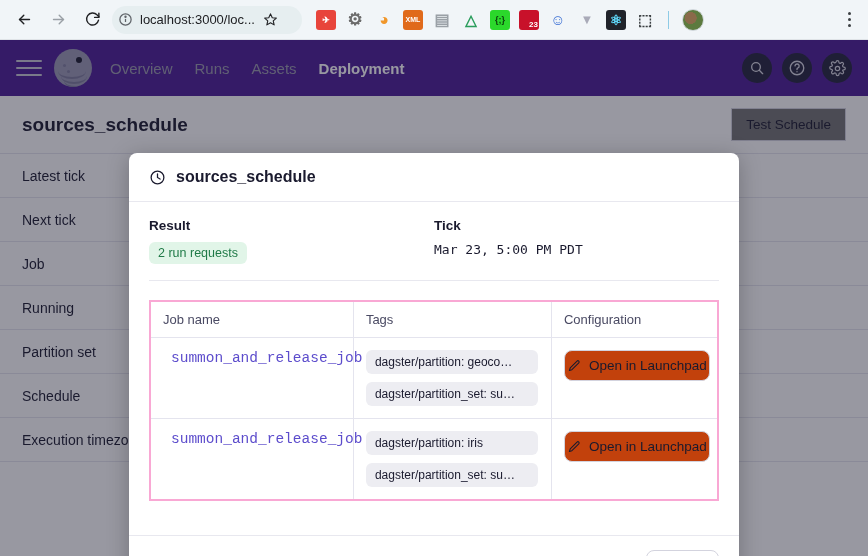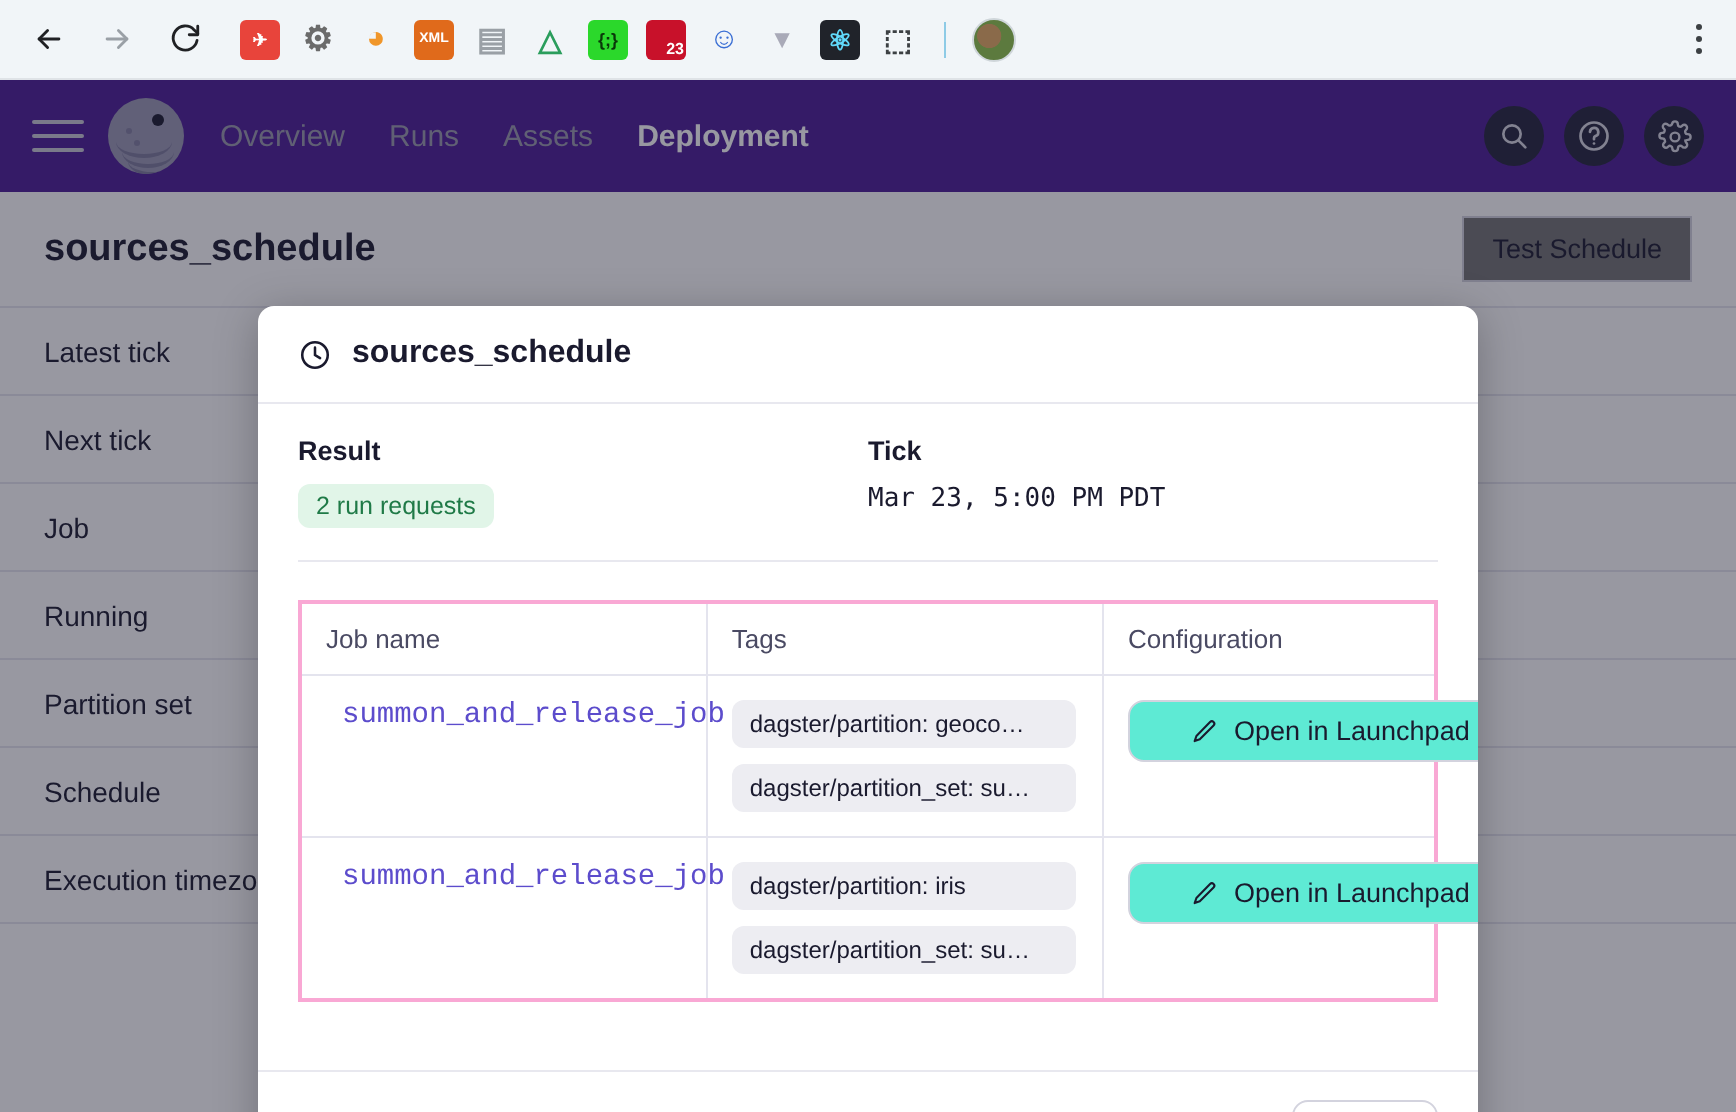--- a/index.html
+++ b/index.html
@@ -192,22 +192,22 @@
     background: #ededf2; color: #1a1a2e;
     font-size: 12px; border-radius: 6px;
     padding: 5px 9px; margin-bottom: 8px;
     white-space: nowrap; overflow: hidden; text-overflow: clip;
     max-width: 172px;
   }
   .tag-chip:last-child { margin-bottom: 0; }
   .launchpad-btn {
     display:inline-flex; align-items:center; gap: 8px;
     border: 1px solid #d3d3de; border-radius: 8px;
-    background: #5eead4; color: #1a1a2e;
-    font-size: 13.5px; padding: 7px 30px;
+    background: #c2410c; color: #1a1a2e;
+    font-size: 13.5px; padding: 7px 2px;
     white-space: nowrap;
     font-family: "Liberation Sans", sans-serif;
   }
 
   #modal-footer {
     flex: 0 0 auto; height: 61px;
     border-top: 1px solid #e8e8ef;
     display:flex; align-items:center; justify-content:flex-end;
     padding: 0 20px;
   }
@@ -234,20 +234,31 @@
         <polyline points="13 6 19 12 13 18"></polyline>
       </svg>
   </div>
   <div class="nav-btn" style="margin-left:6px">
     <svg width="17" height="17" viewBox="0 0 24 24" fill="none" stroke="#202124" stroke-width="2" stroke-linecap="round" stroke-linejoin="round">
         <polyline points="21 3 21 9 15 9"></polyline>
         <path d="M20.5 13a8.5 8.5 0 1 1-2.2-7.6L21 8"></path>
       </svg>
   </div>
 
+  <div id="url-pill">
+    <svg width="15" height="15" viewBox="0 0 24 24" fill="none" stroke="#5f6368" stroke-width="2">
+        <circle cx="12" cy="12" r="9"></circle>
+        <line x1="12" y1="11" x2="12" y2="16"></line>
+        <circle cx="12" cy="7.6" r="0.9" fill="#5f6368"></circle>
+      </svg>
+    <span id="url-text">localhost:3000/loc...</span>
+    <svg width="15" height="15" viewBox="0 0 24 24" fill="none" stroke="#202124" stroke-width="1.8" stroke-linejoin="round">
+        <polygon points="12 3 14.8 9.1 21.3 9.8 16.4 14.2 17.8 20.6 12 17.3 6.2 20.6 7.6 14.2 2.7 9.8 9.2 9.1"></polygon>
+      </svg>
+  </div>
 
   <div id="ext-strip">
     <div class="ext-icon" style="background:#e8443b;color:#fff;">✈</div>
     <div class="ext-icon" style="color:#6b6b6b;font-size:17px;">⚙</div>
     <div class="ext-icon" style="color:#f0962a;font-size:16px;">◕</div>
     <div class="ext-icon" style="background:#e06a1b;color:#fff;font-size:7px;">XML</div>
     <div class="ext-icon" style="color:#9aa0a6;font-size:16px;">▤</div>
     <div class="ext-icon" style="color:#2a9d5c;font-size:15px;">△</div>
     <div class="ext-icon" style="background:#2bd82b;color:#0a380a;font-size:9px;">{;}</div>
     <div class="ext-icon" style="background:#c8112a;color:#fff;font-size:8px;align-items:flex-end;justify-content:flex-end;padding:0 1px 1px 0;">23</div>

